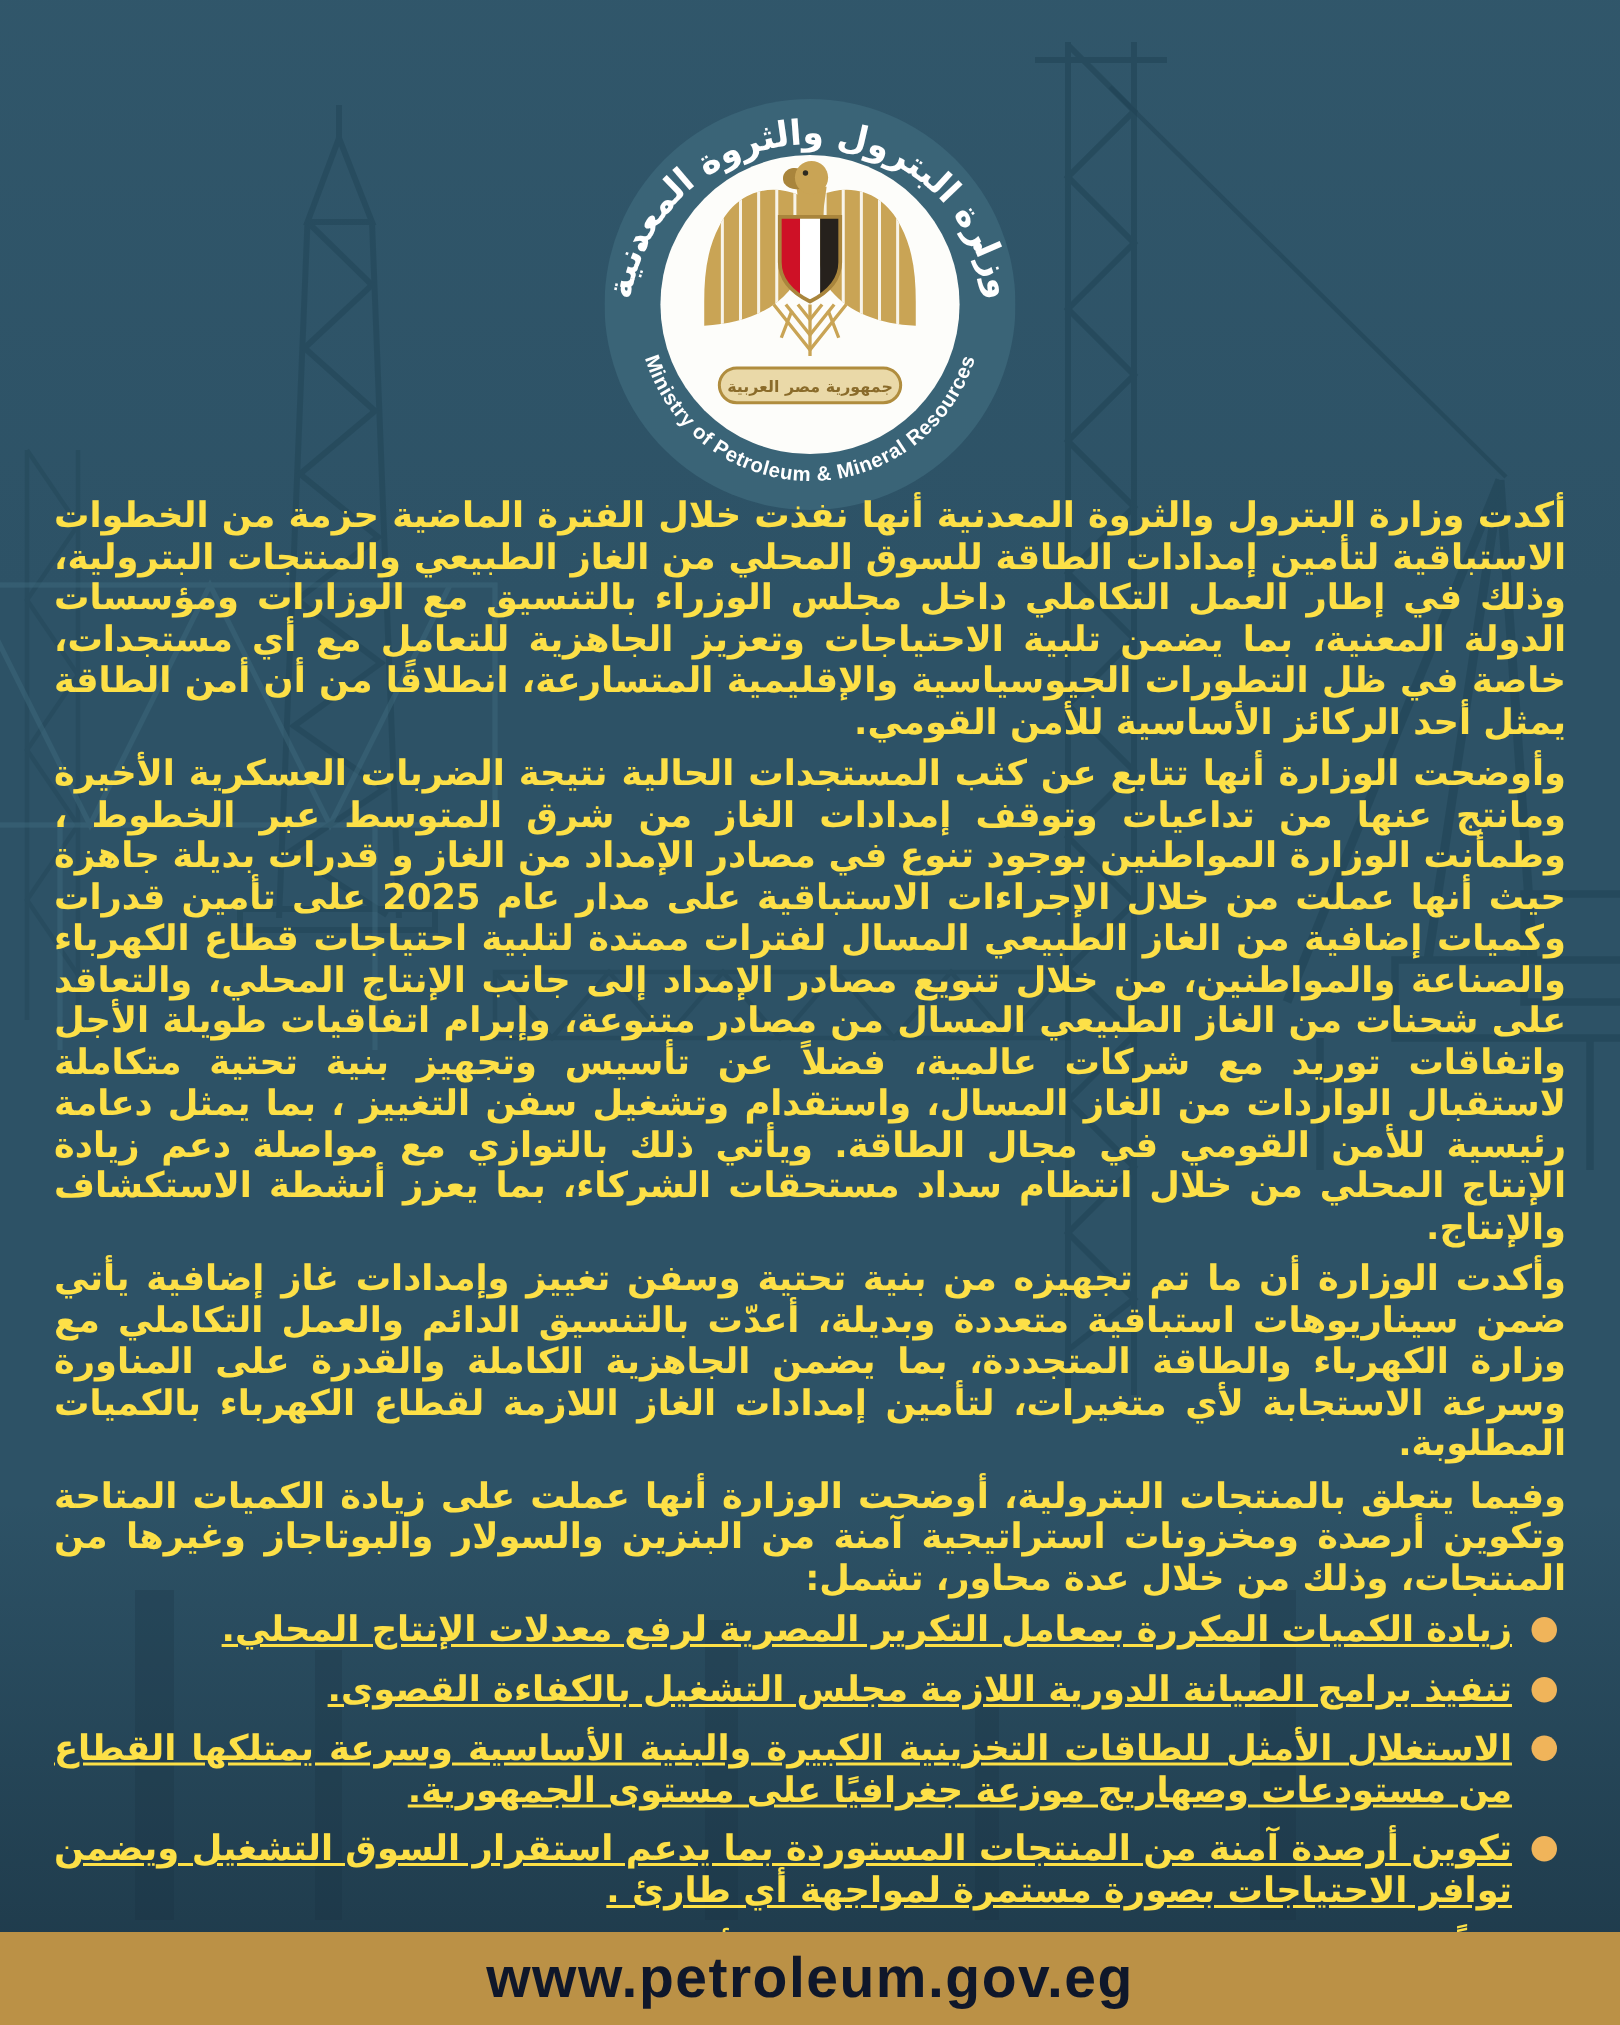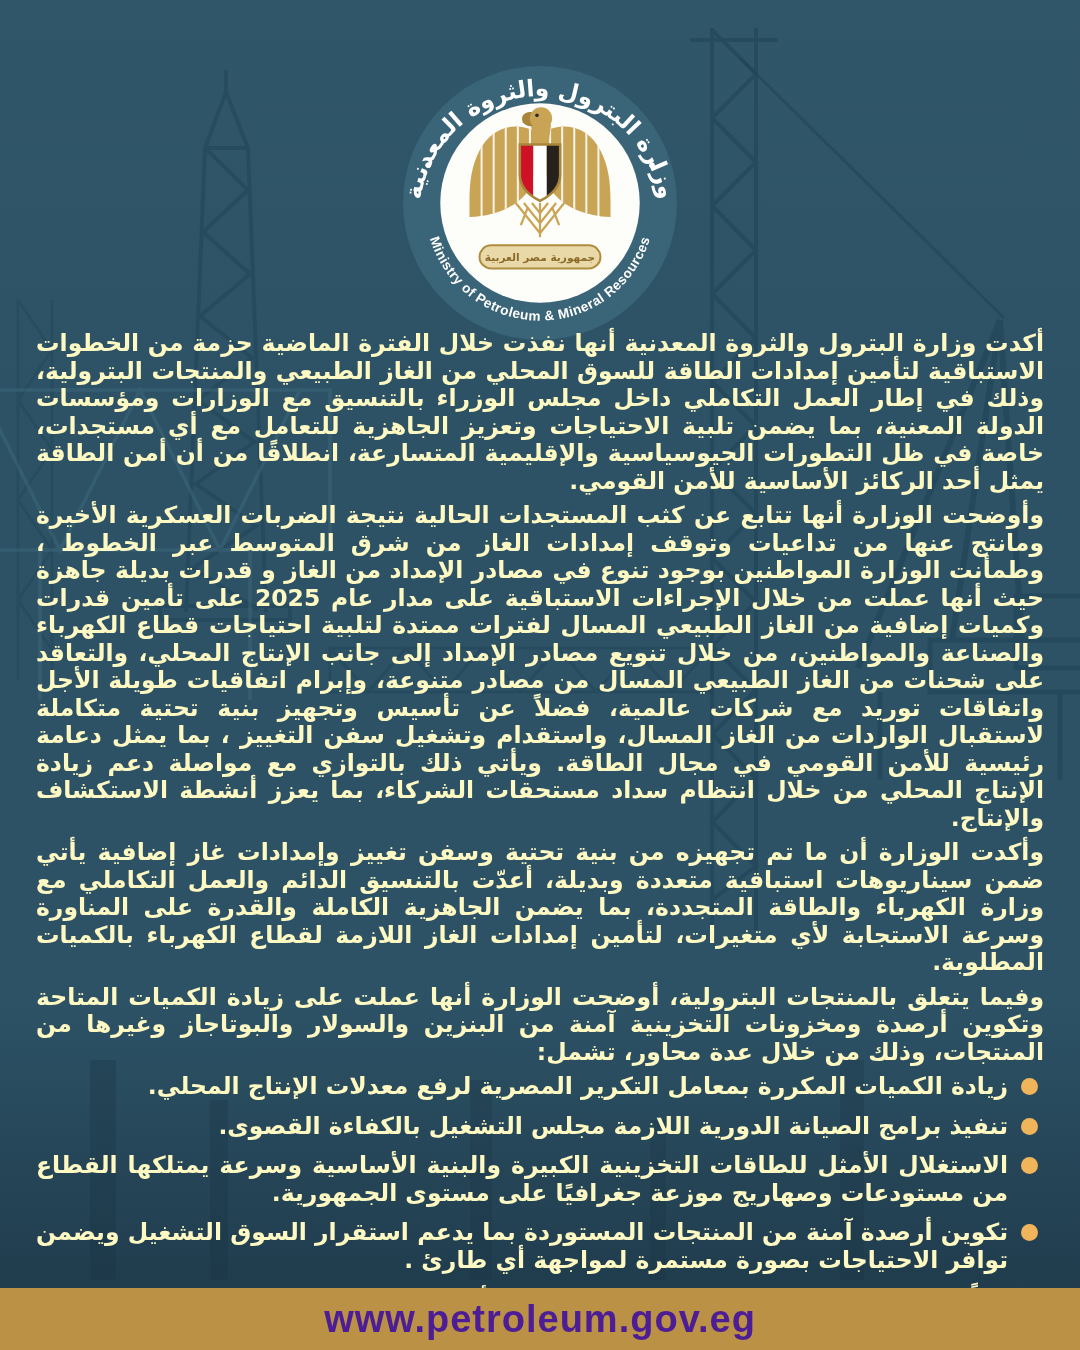--- a/index.html
+++ b/index.html
@@ -21,35 +21,36 @@
     width: 274px;
     height: 274px;
   }
 
   .statement {
     position: absolute;
     top: 330px;
     left: 36px;
     right: 36px;
     direction: rtl;
-    color: #fef9c3;
+    color: #fde047;
     font-weight: bold;
     font-size: 23.5px;
     line-height: 27.5px;
     text-align: justify;
     text-align-last: right;
   }
   .statement p { margin: 0 0 7px 0; }
   .bullets { margin: 6px 0 4px 0; }
   .bullet-item {
     display: flex;
     align-items: flex-start;
     gap: 13px;
     margin: 0 0 12px 0;
     padding-right: 6px;
+    text-decoration: underline;
   }
   .bullet-dot {
     flex: none;
     width: 17px;
     height: 17px;
     border-radius: 50%;
     background: #f0b45a;
     margin-top: 5px;
   }
   .bullet-text { flex: 1 1 auto; }
@@ -58,21 +59,21 @@
   .footer-bar {
     position: absolute;
     left: 0; right: 0; bottom: 0;
     height: 62px;
     background: #bb9146;
     display: flex;
     align-items: center;
     justify-content: center;
   }
   .footer-url {
-    color: #4c1d95;
+    color: #0f172a;
     font-family: "Liberation Sans", sans-serif;
     font-weight: bold;
     font-size: 38px;
     letter-spacing: 1px;
   }
 </style>
 </head>
 <body>
 
 <div class="poster">
@@ -207,21 +208,21 @@
         <rect x="76" y="178" width="120" height="23" rx="11.5" fill="#ead9a8" stroke="#b08d3e" stroke-width="2"></rect>
         <text x="136" y="194" text-anchor="middle" font-family="DejaVu Sans, sans-serif" font-weight="bold" font-size="10.5" fill="#8a6b2a" style="direction: rtl;">جمهورية مصر العربية</text>
       </g>
     </svg>
   </div>
 
   <div class="statement">
     <p>أكدت وزارة البترول والثروة المعدنية أنها نفذت خلال الفترة الماضية حزمة من الخطوات الاستباقية لتأمين إمدادات الطاقة للسوق المحلي من الغاز الطبيعي والمنتجات البترولية، وذلك في إطار العمل التكاملي داخل مجلس الوزراء بالتنسيق مع الوزارات ومؤسسات الدولة المعنية، بما يضمن تلبية الاحتياجات وتعزيز الجاهزية للتعامل مع أي مستجدات، خاصة في ظل التطورات الجيوسياسية والإقليمية المتسارعة، انطلاقًا من أن أمن الطاقة يمثل أحد الركائز الأساسية للأمن القومي.</p>
     <p>وأوضحت الوزارة أنها تتابع عن كثب المستجدات الحالية نتيجة الضربات العسكرية الأخيرة ومانتج عنها من تداعيات وتوقف إمدادات الغاز من شرق المتوسط عبر الخطوط ، وطمأنت الوزارة المواطنين بوجود تنوع في مصادر الإمداد من الغاز و قدرات بديلة جاهزة حيث أنها عملت من خلال الإجراءات الاستباقية على مدار عام 2025 على تأمين قدرات وكميات إضافية من الغاز الطبيعي المسال لفترات ممتدة لتلبية احتياجات قطاع الكهرباء والصناعة والمواطنين، من خلال تنويع مصادر الإمداد إلى جانب الإنتاج المحلي، والتعاقد على شحنات من الغاز الطبيعي المسال من مصادر متنوعة، وإبرام اتفاقيات طويلة الأجل واتفاقات توريد مع شركات عالمية، فضلاً عن تأسيس وتجهيز بنية تحتية متكاملة لاستقبال الواردات من الغاز المسال، واستقدام وتشغيل سفن التغييز ، بما يمثل دعامة رئيسية للأمن القومي في مجال الطاقة. ويأتي ذلك بالتوازي مع مواصلة دعم زيادة الإنتاج المحلي من خلال انتظام سداد مستحقات الشركاء، بما يعزز أنشطة الاستكشاف والإنتاج.</p>
     <p>وأكدت الوزارة أن ما تم تجهيزه من بنية تحتية وسفن تغييز وإمدادات غاز إضافية يأتي ضمن سيناريوهات استباقية متعددة وبديلة، أعدّت بالتنسيق الدائم والعمل التكاملي مع وزارة الكهرباء والطاقة المتجددة، بما يضمن الجاهزية الكاملة والقدرة على المناورة وسرعة الاستجابة لأي متغيرات، لتأمين إمدادات الغاز اللازمة لقطاع الكهرباء بالكميات المطلوبة.</p>
-    <p>وفيما يتعلق بالمنتجات البترولية، أوضحت الوزارة أنها عملت على زيادة الكميات المتاحة وتكوين أرصدة ومخزونات التخزينية آمنة من البنزين والسولار والبوتاجاز وغيرها من المنتجات، وذلك من خلال عدة محاور، تشمل:</p>
+    <p>وفيما يتعلق بالمنتجات البترولية، أوضحت الوزارة أنها عملت على زيادة الكميات المتاحة وتكوين أرصدة ومخزونات استراتيجية آمنة من البنزين والسولار والبوتاجاز وغيرها من المنتجات، وذلك من خلال عدة محاور، تشمل:</p>
 
     <div class="bullets">
       <div class="bullet-item">
         <span class="bullet-dot"></span>
         <div class="bullet-text">زيادة الكميات المكررة بمعامل التكرير المصرية لرفع معدلات الإنتاج المحلي.</div>
       </div>
       <div class="bullet-item">
         <span class="bullet-dot"></span>
         <div class="bullet-text">تنفيذ برامج الصيانة الدورية اللازمة مجلس التشغيل بالكفاءة القصوى.</div>
       </div>

